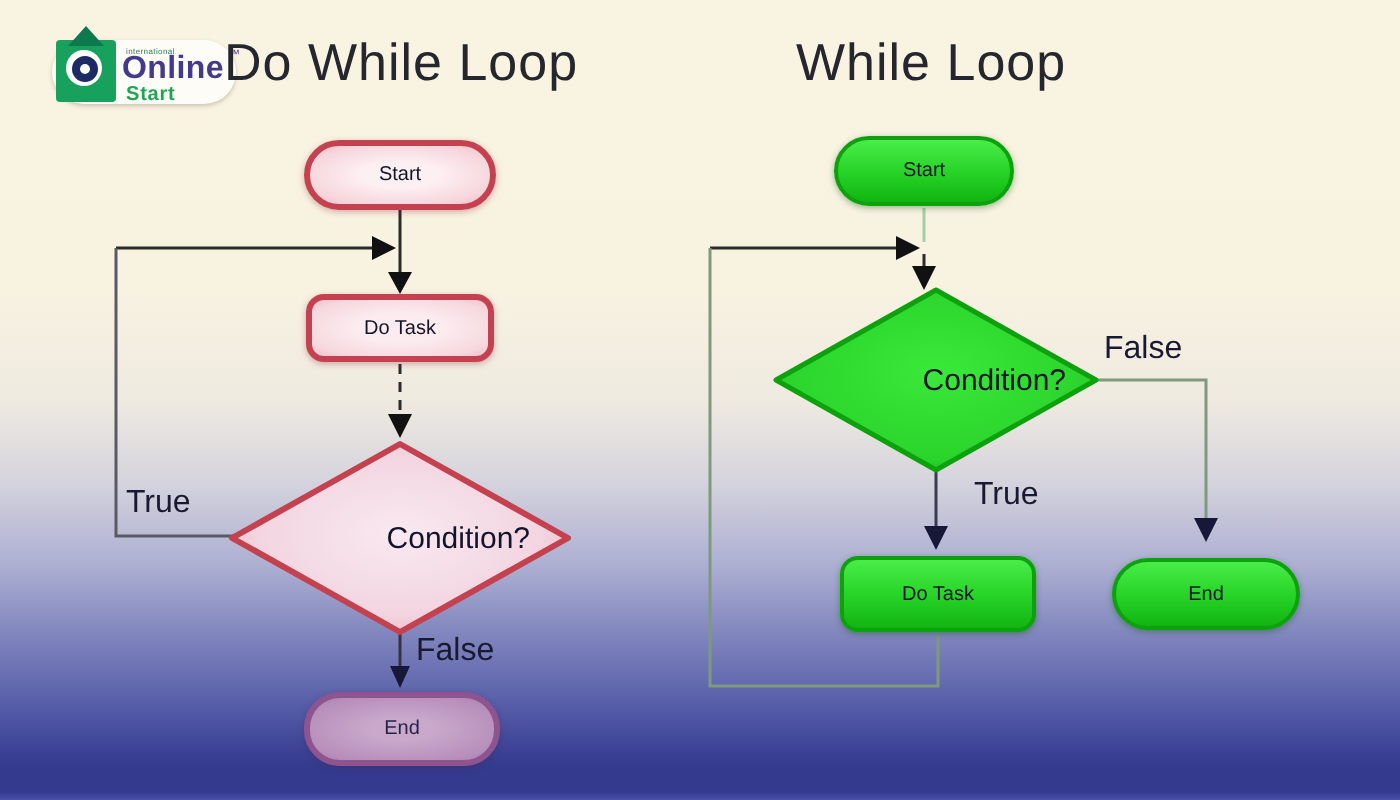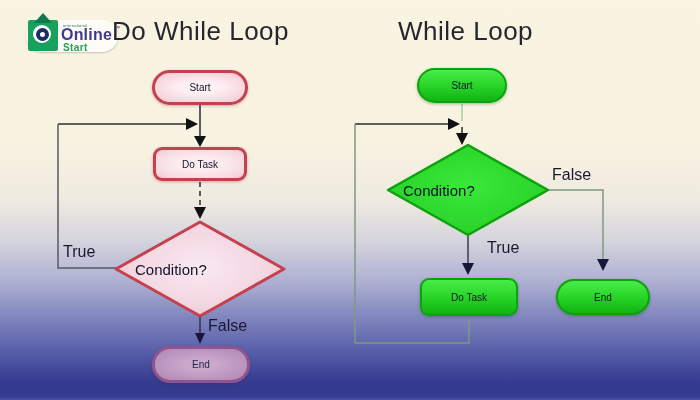--- a/index.html
+++ b/index.html
@@ -39,21 +39,21 @@
     border:2px solid #0da10d; border-radius:18px;
     background:linear-gradient(180deg,#49ed49 0%,#25d225 55%,#12b412 100%);
     box-shadow:0 1px 3px rgba(10,90,10,.4);
   }
   .green-rect{
     border:2px solid #0da10d; border-radius:9px;
     background:linear-gradient(180deg,#49ed49 0%,#25d225 55%,#12b412 100%);
     box-shadow:0 1px 3px rgba(10,90,10,.4);
   }
   .cond-label{
-    position:absolute; width:130px; text-align:left;
+    position:absolute; width:130px; text-align:right;
     font-size:15px; color:#13132c; pointer-events:none;
   }
   .edge-label{
     position:absolute; font-size:16px; color:#191932; white-space:nowrap;text-align:center;
   }
   #connectors{position:absolute; left:0; top:0; pointer-events:none;}
   
   #logo{position:absolute; left:26px; top:12px; width:94px; height:44px;}
   #logo .pill{
     position:absolute; left:0; top:8px; width:92px; height:32px;

